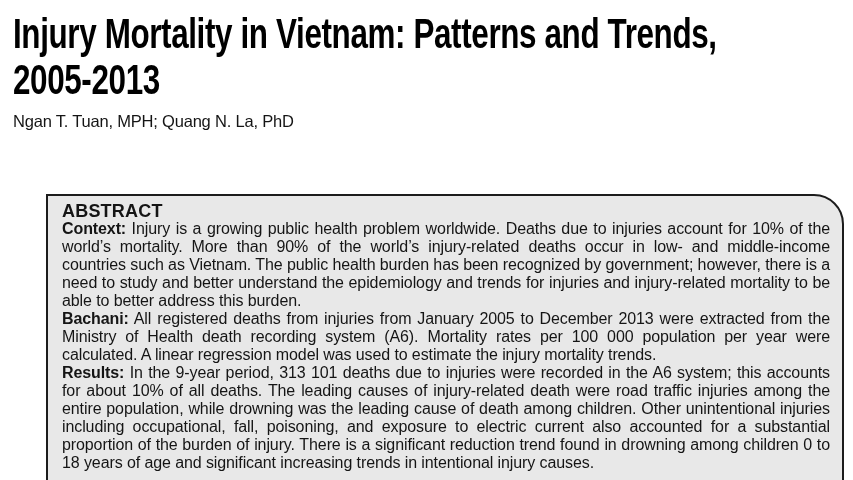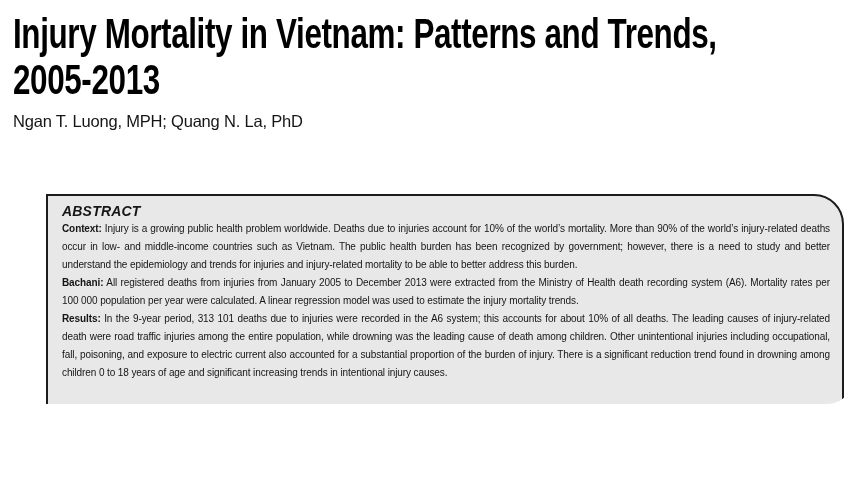--- a/index.html
+++ b/index.html
@@ -3,25 +3,24 @@
 <meta charset="utf-8">
 <style>
   html, body {
     margin: 0;
     padding: 0;
     background: #ffffff;
   }
   .screen {
     position: relative;
     width: 853px;
-    height: 404px;
+    height: 480px;
     overflow: hidden;
     background: var(--page-bg, #ffffff);
     font-family: "Liberation Sans", sans-serif;
-    border-radius: 26px;
   }
   .title-block {
     position: absolute;
     left: 13px;
     top: 10px;
   }
   .title-line {
     font-weight: 700;
     font-size: 43px;
     line-height: 46px;
@@ -49,50 +48,49 @@
     top: 194px;
     width: 768px;
     height: 300px;
     background: var(--abstract-bg, #e8e8e8);
     border: 2px solid var(--abstract-border, #1c1c1c);
     border-top-right-radius: 30px;
     padding: 6px 12px 10px 14px;
   }
   .abstract-heading {
     font-weight: 700;
-    font-size: 14px;
+    font-size: 18px;
     line-height: 18px;
     color: var(--text, #111111);
     letter-spacing: 0.2px;
-    font-style: italic;
   }
   .abstract-section {
     margin: 0;
-    font-size: 10px;
+    font-size: 16px;
     line-height: 18px;
     text-align: justify;
     color: var(--text, #111111);
     letter-spacing: -0.1px;
   }
   .section-label {
     font-weight: 700;
   }
 </style>
 </head>
 <body>
 
 <div class="screen">
 
   <div class="title-block">
     <div class="title-line">Injury Mortality in Vietnam: Patterns and Trends,</div>
     <div class="title-line">2005-2013</div>
   </div>
 
   <div class="authors-block">
-    <div class="authors-line">Ngan T. Luong, MPH; Quang N. La, PhD</div>
+    <div class="authors-line">Ngan T. Tuan, MPH; Quang N. La, PhD</div>
   </div>
 
   <div class="abstract-box">
     <div class="abstract-heading">ABSTRACT</div>
 
     <p class="abstract-section">
       <span class="section-label">Context:</span><span> Injury is a growing public health problem worldwide. Deaths due to injuries account for 10% of the world’s mortality. More than 90% of the world’s injury-related deaths occur in low- and middle-income countries such as Vietnam. The public health burden has been recognized by government; however, there is a need to study and better understand the epidemiology and trends for injuries and injury-related mortality to be able to better address this burden.</span>
     </p>
 
 

